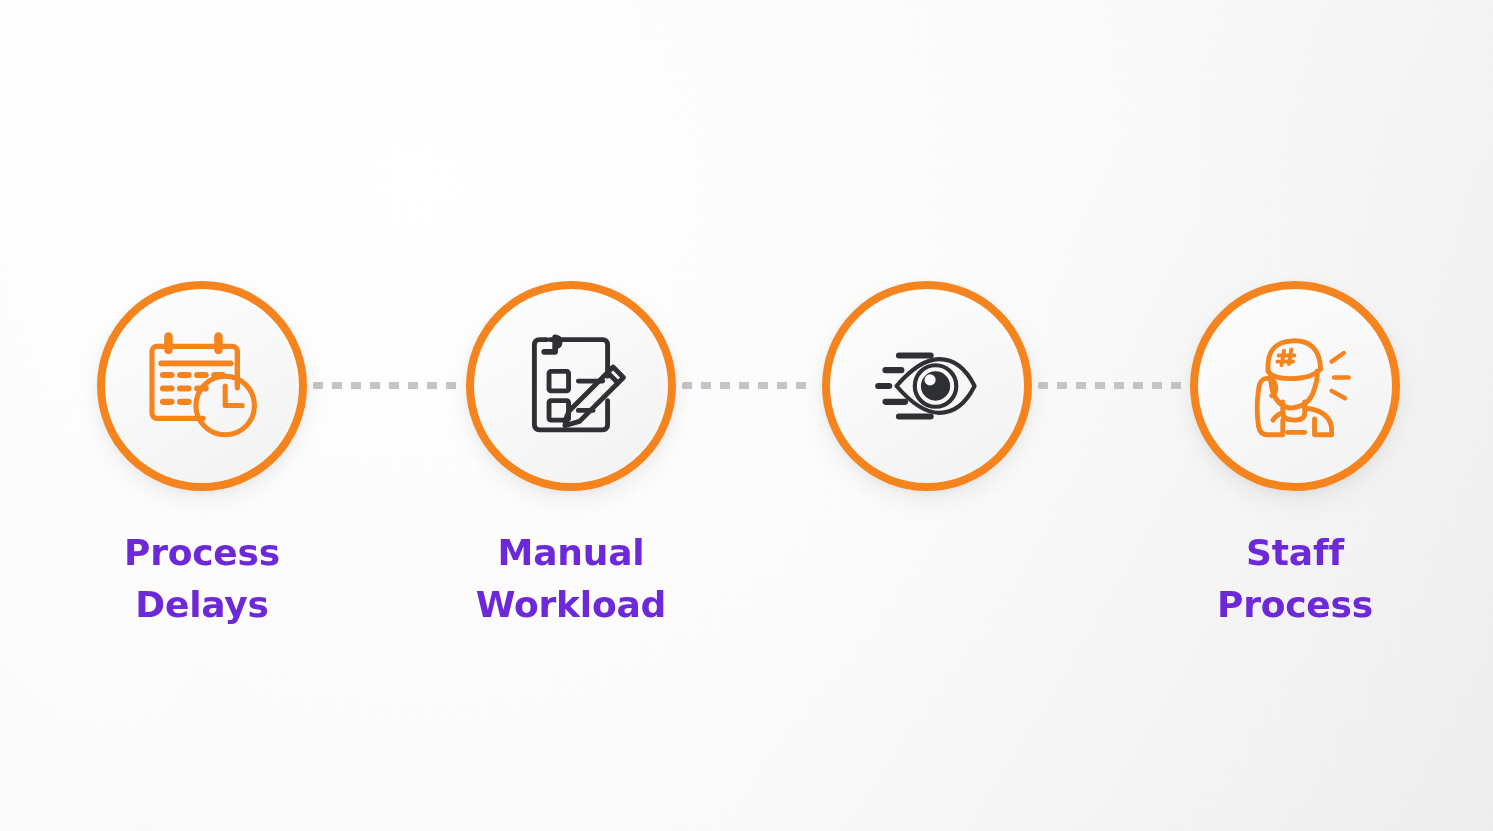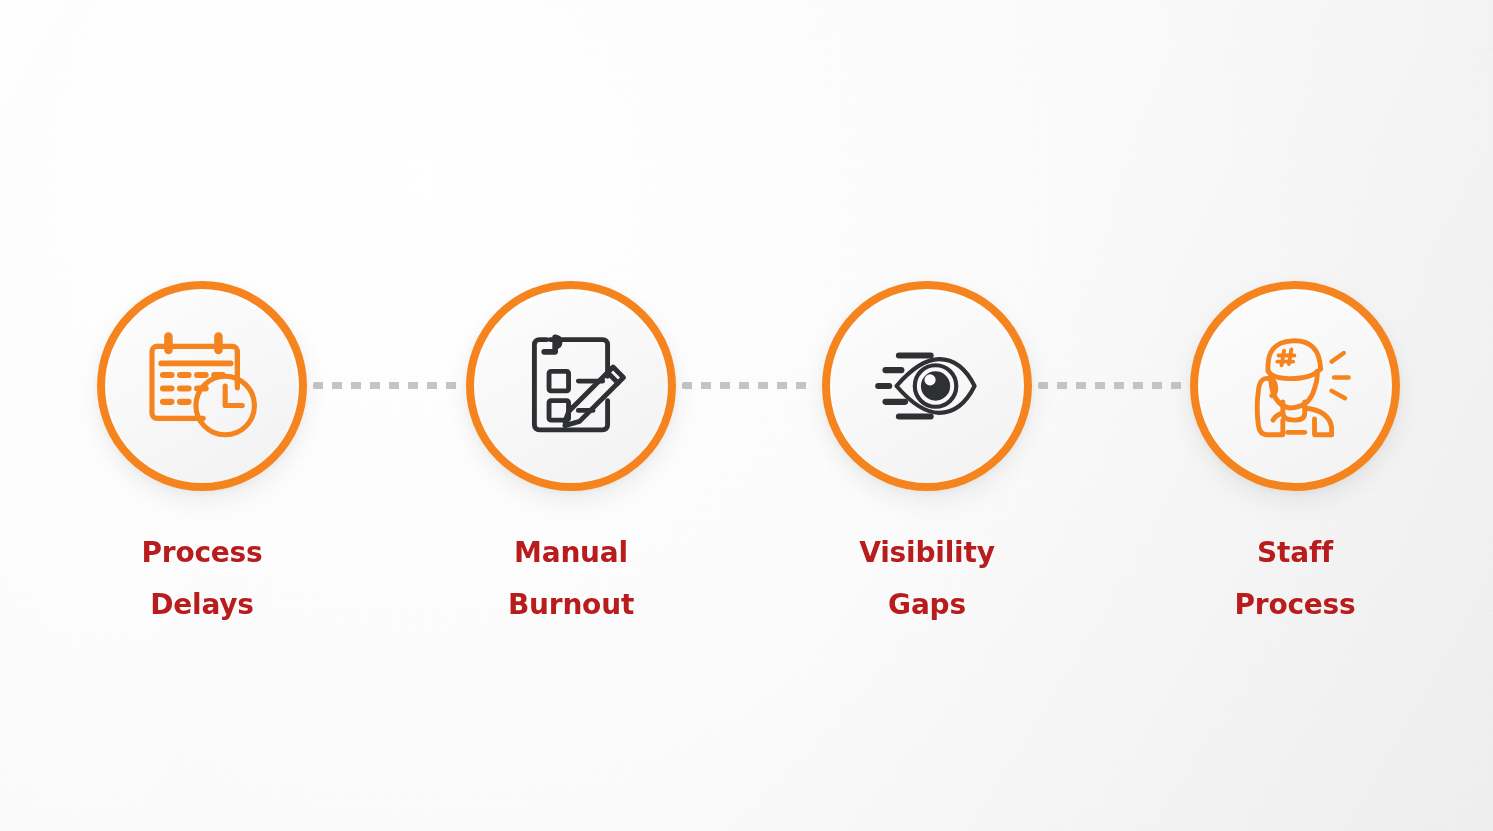--- a/index.html
+++ b/index.html
@@ -82,25 +82,25 @@
     width: 122px;
     height: 122px;
     display: flex;
     align-items: center;
     justify-content: center;
   }
   .icon-wrap svg { display: block; width: 100%; height: 100%; overflow: visible; }
 
   .label {
     margin-top: 36px;
-    font-size: 28px;
+    font-size: 36px;
     line-height: 52px;
     font-weight: 700;
     letter-spacing: -0.2px;
-    color: #b91c1c;
+    color: #6d28d9;
     white-space: pre-line;
   }
 
   
   .connector {
     position: absolute;
     height: 7px;
     top: 382px;
     z-index: 1;
     background-image: linear-gradient(to right, #c4c4c4 0 10px, rgba(0,0,0,0) 10px 19px);
@@ -162,21 +162,21 @@
           <rect x="32" y="62" width="16" height="16" rx="1.6"></rect>
           <path d="M56 46 h20"></path>
           <path d="M56 70 h12"></path>
           <path d="M84.5 34.5 l8.5 8.5 -36 36 -12 3.5 3.5 -12 z"></path>
           <path d="M80 39 l8.5 8.5"></path>
           <path d="M45 79 l4.5 -11.5"></path>
         </svg>
       </div>
     </div>
     <div class="label">Manual
-Burnout</div>
+Workload</div>
   </div>
 
   <div class="step" style="left:927px; top:281px;">
     <div class="circle">
       <div class="icon-wrap">
         <svg viewBox="0 0 100 100" fill="none" stroke="#2F3033" stroke-width="4" stroke-linecap="round" stroke-linejoin="round">
           <path d="M25 50 Q44 28 60 28 Q78 28 89 50 Q78 72 60 72 Q44 72 25 50 Z" stroke-width="3.4"></path>
           <circle cx="57" cy="50" r="17" stroke-width="3.4"></circle>
           <path d="M57 38 a12 12 0 1 0 12 12 a12 12 0 0 0 -12 -12 z M57 38 a7 7 0 0 1 0 10 a7 7 0 0 0 0 -10 z" fill="#2F3033" stroke="none"></path>
           <circle cx="57" cy="50" r="11.5" fill="#2F3033" stroke="none"></circle>
@@ -184,22 +184,20 @@
           <g stroke-width="5" stroke-linecap="round">
             <path d="M27 25 h26"></path>
             <path d="M16 37 h13"></path>
             <path d="M10 50 h9"></path>
             <path d="M16 63 h16"></path>
             <path d="M27 75 h26"></path>
           </g>
         </svg>
       </div>
     </div>
-    <div class="label">Visibility
-Gaps</div>
   </div>
 
   <div class="step" style="left:1295px; top:281px;">
     <div class="circle">
       <div class="icon-wrap">
         <svg viewBox="0 0 100 100" fill="none" stroke="#F5841F" stroke-width="4" stroke-linecap="round" stroke-linejoin="round">
 
           <path d="M28 38 Q26 14 48 13 Q70 12 71 36"></path>
 
           <path d="M28 38 Q32 44 46 44 Q64 44 71 36"></path>

